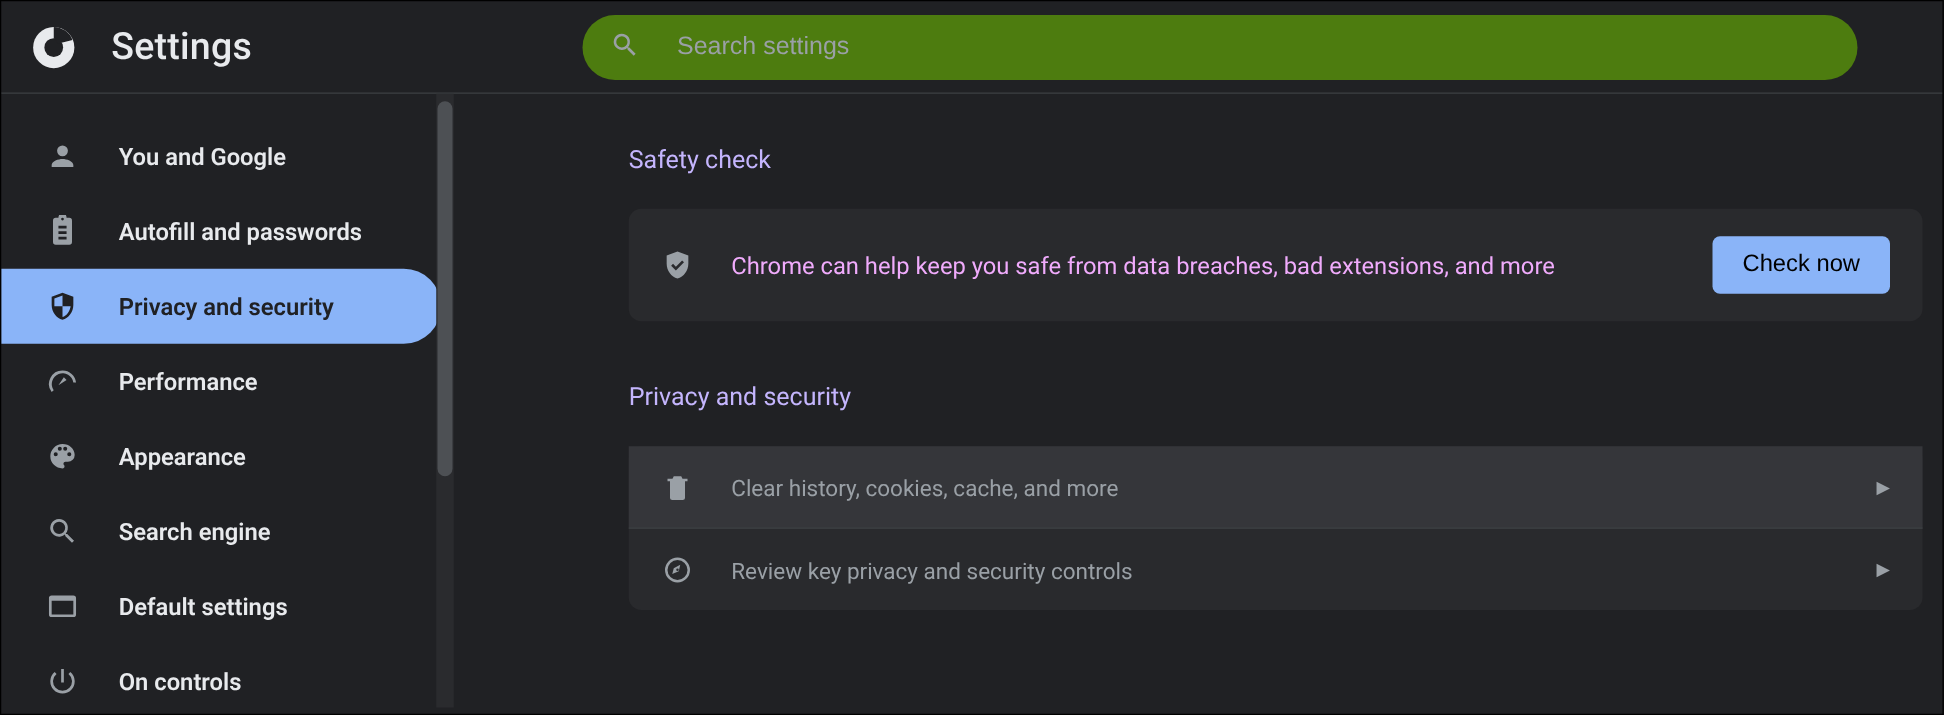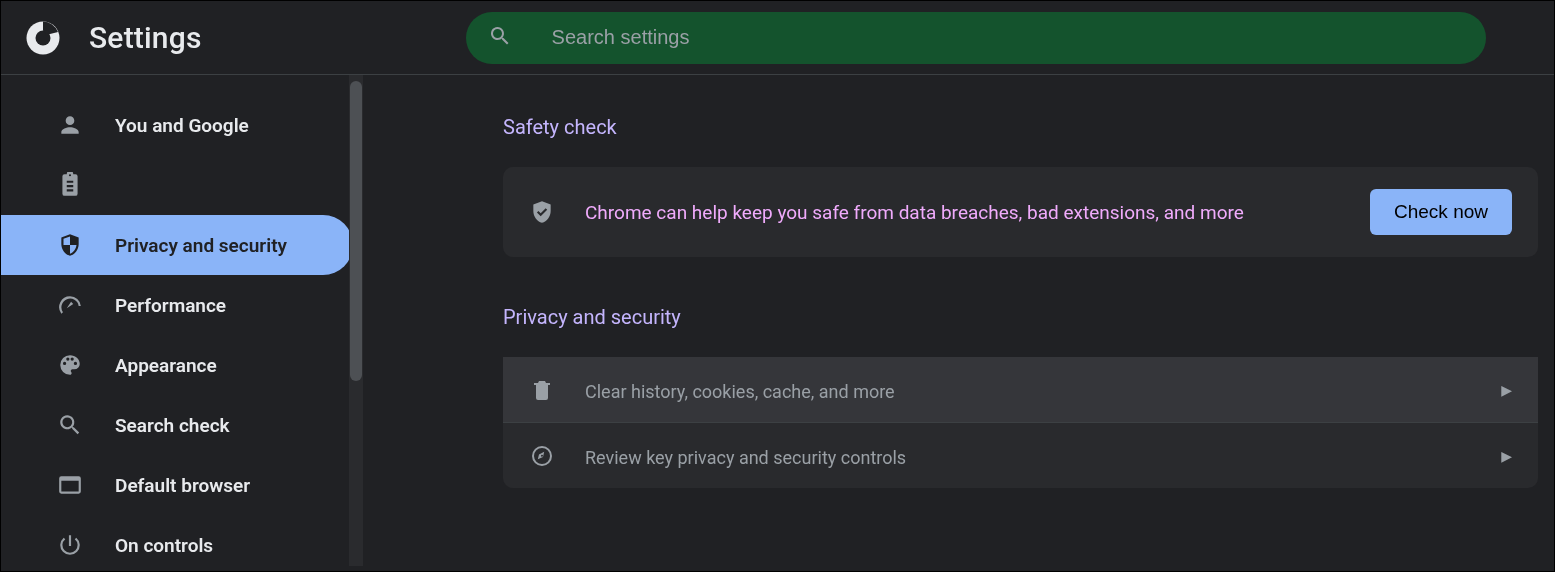--- a/index.html
+++ b/index.html
@@ -22,26 +22,26 @@
   width: 36px; height: 36px;
   margin-right: 28px;
   display: flex; align-items: center; justify-content: center;
 }
 .page-title { font-size: 30px; font-weight: 500; letter-spacing: .2px; }
 .search-bar {
   margin-left: 264px;
   flex: 1;
   max-width: 1020px;
   height: 52px;
-  background: #14532d;
+  background: #4d7c0f;
   border-radius: 44px;
   display: flex;
   align-items: center;
   padding: 16px 22px;
-  gap: 40px;
+  gap: 30px;
 }
 .search-bar input {
   flex: 1; background: transparent; border: 0; outline: 0;
   color: #e8eaed; font-size: 20px;
 }
 .search-bar input::placeholder { color: #9aa0a6; }
 .body { display: flex; height: calc(572px - 79px - 2px); }
 .sidebar {
   width: 362px;
   position: relative;
@@ -53,21 +53,21 @@
 }
 .sidebar-thumb {
   position: absolute; right: 1px; top: 6px;
   width: 12px; height: 300px;
   background: #4d5054; border-radius: 6px;
 }
 .nav-item {
   height: 60px;
   display: flex;
   align-items: center;
-  padding-left: 56px;
+  padding-left: 36px;
   gap: 32px;
   border-top-right-radius: 40px;
   border-bottom-right-radius: 40px;
   margin-right: 10px;
   font-size: 19px;
   font-weight: 600;
   cursor: pointer;
 }
 .nav-item.selected { background: #8ab4f8; color: #202124; }
 .nav-icon { width: 26px; height: 26px; display:flex; align-items:center; justify-content:center; }
@@ -145,20 +145,21 @@
           </svg>
         </span>
       <span>You and Google</span>
     </div>
     <div class="nav-item">
       <span class="nav-icon">
           <svg viewBox="0 0 24 24" width="26" height="26">
             <path d="M17 2h-2a3 3 0 0 0-6 0H7a2 2 0 0 0-2 2v16a2 2 0 0 0 2 2h10a2 2 0 0 0 2-2V4a2 2 0 0 0-2-2zm-5 0a1 1 0 1 1-1 1 1 1 0 0 1 1-1zm3 16H9v-2h6zm0-4H9v-2h6zm0-4H9V8h6z"></path>
           </svg>
         </span>
+      <span>Autofill and passwords</span>
     </div>
     <div class="nav-item selected">
       <span class="nav-icon">
           <svg viewBox="0 0 24 24" width="26" height="26">
             <path d="M12 2 4 5v6c0 5 3.4 9.7 8 11 4.6-1.3 8-6 8-11V5zM12 12h6c-.5 3.7-2.9 7-6 8V12H6V6.3l6-2.2z"></path>
           </svg>
         </span>
       <span>Privacy and security</span>
     </div>
     <div class="nav-item">
@@ -176,29 +177,29 @@
           </svg>
         </span>
       <span>Appearance</span>
     </div>
     <div class="nav-item">
       <span class="nav-icon">
           <svg viewBox="0 0 24 24" width="26" height="26">
             <path d="M15.5 14h-.8l-.3-.3a6.5 6.5 0 1 0-.7.7l.3.3v.8l5 5 1.5-1.5-5-5zM9.5 14A4.5 4.5 0 1 1 14 9.5 4.5 4.5 0 0 1 9.5 14z"></path>
           </svg>
         </span>
-      <span>Search check</span>
+      <span>Search engine</span>
     </div>
     <div class="nav-item">
       <span class="nav-icon">
           <svg viewBox="0 0 24 24" width="26" height="26">
             <path d="M20 4H4a2 2 0 0 0-2 2v12a2 2 0 0 0 2 2h16a2 2 0 0 0 2-2V6a2 2 0 0 0-2-2zm0 14H4V8h16z"></path>
           </svg>
         </span>
-      <span>Default browser</span>
+      <span>Default settings</span>
     </div>
     <div class="nav-item">
       <span class="nav-icon">
           <svg viewBox="0 0 24 24" width="26" height="26">
             <path d="M13 3h-2v10h2zm4.8 2.2-1.4 1.4A7 7 0 1 1 7.6 6.6L6.2 5.2a9 9 0 1 0 11.6 0z"></path>
           </svg>
         </span>
       <span>On controls</span>
     </div>
     <div class="sidebar-track">

